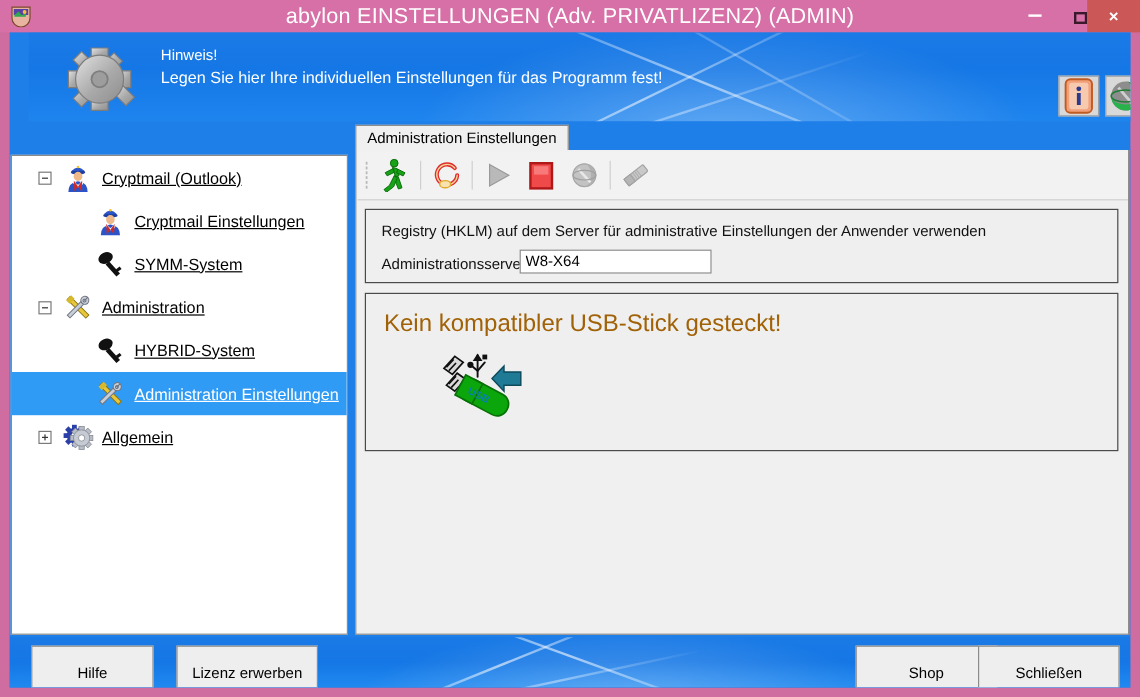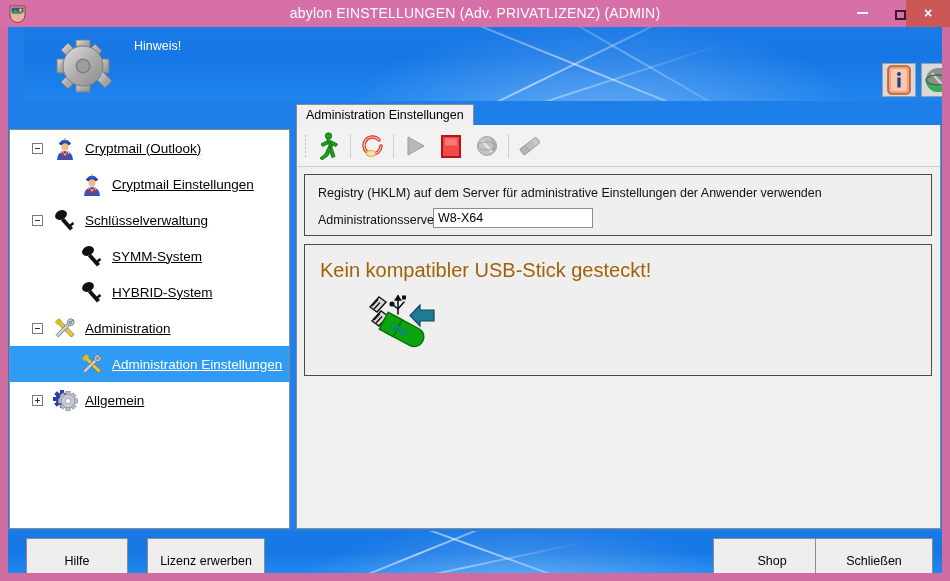--- a/index.html
+++ b/index.html
@@ -20,21 +20,21 @@
     background:#d870a8;
   }
   .titlebar .tb-icon{
     position:absolute;left:8px;top:4px;width:19px;height:19px;
     border-radius:2px;
   }
   .tb-icon svg{display:block;}
   .titlebar .tb-title{
     position:absolute;left:0;top:0;width:950px;height:27px;
     line-height:27px;text-align:center;
-    color:#ffffff;font-size:14px;letter-spacing:.2px;
+    color:#ffffff;font-size:18px;letter-spacing:.2px;
   }
   .wbtn{
     position:absolute;top:0;height:27px;width:38px;
     color:#ffffff;font-size:13px;text-align:center;line-height:27px;
   }
   .wbtn.min{left:843px;}
   .wbtn.max{left:881px;}
   .wbtn.close{left:906px;width:44px;background:#cb5757;}
   .glyph-min{display:inline-block;width:11px;height:2px;background:#fff;vertical-align:middle;margin-bottom:3px;}
   .glyph-max{display:inline-block;width:11px;height:10px;border:2px solid #3a1a2a;vertical-align:middle;box-sizing:border-box;}
@@ -245,20 +245,21 @@
             </g>
             <circle r="20" fill="url(#gg)" stroke="#7d7d7d" stroke-width="1"></circle>
             <circle r="7.5" fill="#7f7f7f"></circle>
             <circle r="6" fill="#9d9d9d"></circle>
           </g>
         </svg>
       </div>
 
       <div class="banner-text">
         <div class="l1">Hinweis!</div>
+        <div class="l2">Legen Sie hier Ihre individuellen Einstellungen für das Programm fest!</div>
       </div>
 
       <div class="infobtn">
         <svg width="32" height="32" viewBox="0 0 32 32">
           <rect x="5" y="2" width="22" height="28" rx="4" fill="#f2a07a" stroke="#c25b22" stroke-width="1.6"></rect>
           <rect x="8" y="5" width="16" height="22" rx="2" fill="#f7c9ae"></rect>
           <circle cx="16" cy="10" r="2" fill="#2b3a8f"></circle>
           <rect x="14.4" y="13.5" width="3.2" height="10" fill="#2b3a8f"></rect>
         </svg>
       </div>
@@ -306,80 +307,66 @@
               <ellipse cx="13" cy="12" rx="3.6" ry="3.8" fill="#f0b98a"></ellipse>
               <path d="M5 25 q0 -8 8 -9 q8 1 8 9 z" fill="#2b54c8"></path>
               <path d="M10.5 16 q2.5 6 5 0 l2 1 q-3 8 -9 0 z" fill="#ffffff"></path>
               <path d="M9.5 15.5 l3.5 5 l-3 4 z" fill="#cc2b2b"></path>
               <path d="M16.5 15.5 l-3.5 5 l3 4 z" fill="#cc2b2b"></path>
             </svg>
           </span>
           <span class="tlabel">Cryptmail Einstellungen</span>
         </div>
 
-        <div class="tnode">
-          <span class="expander minus"></span>
+
+        <div class="tnode child">
+          <span class="expander none"></span>
+          <span style="width:27px;flex:0 0 auto;"></span>
           <span class="ticon">
             <svg width="26" height="26" viewBox="0 0 26 26">
               <g fill="#111111">
                 <ellipse cx="9" cy="8" rx="6.2" ry="4.6" transform="rotate(-25 9 8)"></ellipse>
                 <path d="M12 11 l9 10 l-3 2.4 l-9 -10 z"></path>
                 <path d="M17.5 17.5 l3.2 -2.4 l1.6 2 l-3.2 2.4 z"></path>
               </g>
-              <ellipse cx="8.2" cy="7.2" rx="2" ry="1.5" transform="rotate(-25 8.2 7.2)" fill="#ffffff" opacity="0"></ellipse>
-            </svg>
-          </span>
-          <span class="tlabel">Schlüsselverwaltung</span>
+            </svg>
+          </span>
+          <span class="tlabel">SYMM-System</span>
+        </div>
+
+        <div class="tnode">
+          <span class="expander minus"></span>
+          <span class="ticon">
+            <svg width="26" height="26" viewBox="0 0 26 26">
+              <g transform="rotate(-45 13 13)">
+                <rect x="11.2" y="2" width="3.6" height="22" fill="#e8c83a" stroke="#8a7416" stroke-width=".8"></rect>
+                <path d="M10 2 h6 v4 h-6 z" fill="#d9b92c"></path>
+              </g>
+              <g transform="rotate(45 13 13)">
+                <rect x="11.4" y="5" width="3.2" height="19" fill="#c8cdd6" stroke="#6d7480" stroke-width=".8"></rect>
+                <path d="M13 1.5 a3.4 3.4 0 1 1 -0.1 0 l0 2.6 a1.2 1.2 0 1 0 0.1 0 z" fill="#c8cdd6" stroke="#6d7480" stroke-width=".8"></path>
+              </g>
+            </svg>
+          </span>
+          <span class="tlabel">Administration</span>
         </div>
 
         <div class="tnode child">
           <span class="expander none"></span>
           <span style="width:27px;flex:0 0 auto;"></span>
           <span class="ticon">
             <svg width="26" height="26" viewBox="0 0 26 26">
               <g fill="#111111">
                 <ellipse cx="9" cy="8" rx="6.2" ry="4.6" transform="rotate(-25 9 8)"></ellipse>
                 <path d="M12 11 l9 10 l-3 2.4 l-9 -10 z"></path>
                 <path d="M17.5 17.5 l3.2 -2.4 l1.6 2 l-3.2 2.4 z"></path>
               </g>
             </svg>
           </span>
-          <span class="tlabel">SYMM-System</span>
-        </div>
-
-        <div class="tnode child">
-          <span class="expander none"></span>
-          <span style="width:27px;flex:0 0 auto;"></span>
-          <span class="ticon">
-            <svg width="26" height="26" viewBox="0 0 26 26">
-              <g fill="#111111">
-                <ellipse cx="9" cy="8" rx="6.2" ry="4.6" transform="rotate(-25 9 8)"></ellipse>
-                <path d="M12 11 l9 10 l-3 2.4 l-9 -10 z"></path>
-                <path d="M17.5 17.5 l3.2 -2.4 l1.6 2 l-3.2 2.4 z"></path>
-              </g>
-            </svg>
-          </span>
           <span class="tlabel">HYBRID-System</span>
-        </div>
-
-        <div class="tnode">
-          <span class="expander minus"></span>
-          <span class="ticon">
-            <svg width="26" height="26" viewBox="0 0 26 26">
-              <g transform="rotate(-45 13 13)">
-                <rect x="11.2" y="2" width="3.6" height="22" fill="#e8c83a" stroke="#8a7416" stroke-width=".8"></rect>
-                <path d="M10 2 h6 v4 h-6 z" fill="#d9b92c"></path>
-              </g>
-              <g transform="rotate(45 13 13)">
-                <rect x="11.4" y="5" width="3.2" height="19" fill="#c8cdd6" stroke="#6d7480" stroke-width=".8"></rect>
-                <path d="M13 1.5 a3.4 3.4 0 1 1 -0.1 0 l0 2.6 a1.2 1.2 0 1 0 0.1 0 z" fill="#c8cdd6" stroke="#6d7480" stroke-width=".8"></path>
-              </g>
-            </svg>
-          </span>
-          <span class="tlabel">Administration</span>
         </div>
 
         <div class="tnode child sel">
           <span class="expander none"></span>
           <span style="width:27px;flex:0 0 auto;"></span>
           <span class="ticon">
             <svg width="26" height="26" viewBox="0 0 26 26">
               <g transform="rotate(-45 13 13)">
                 <rect x="11.2" y="2" width="3.6" height="22" fill="#e8c83a" stroke="#8a7416" stroke-width=".8"></rect>
                 <path d="M10 2 h6 v4 h-6 z" fill="#d9b92c"></path>

